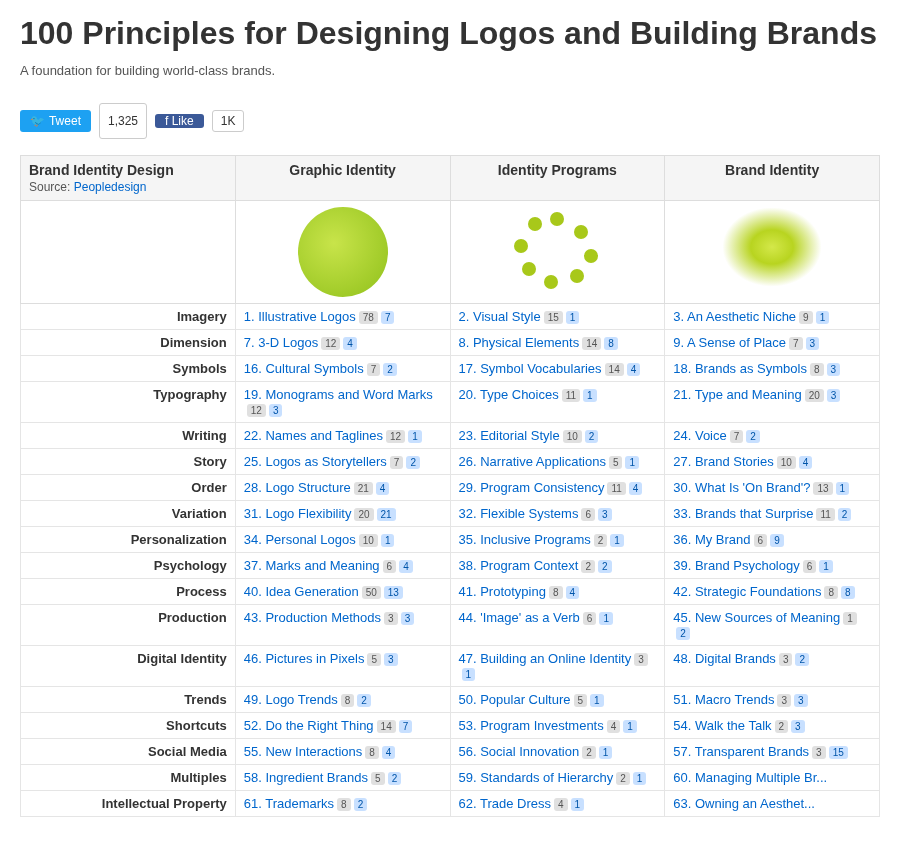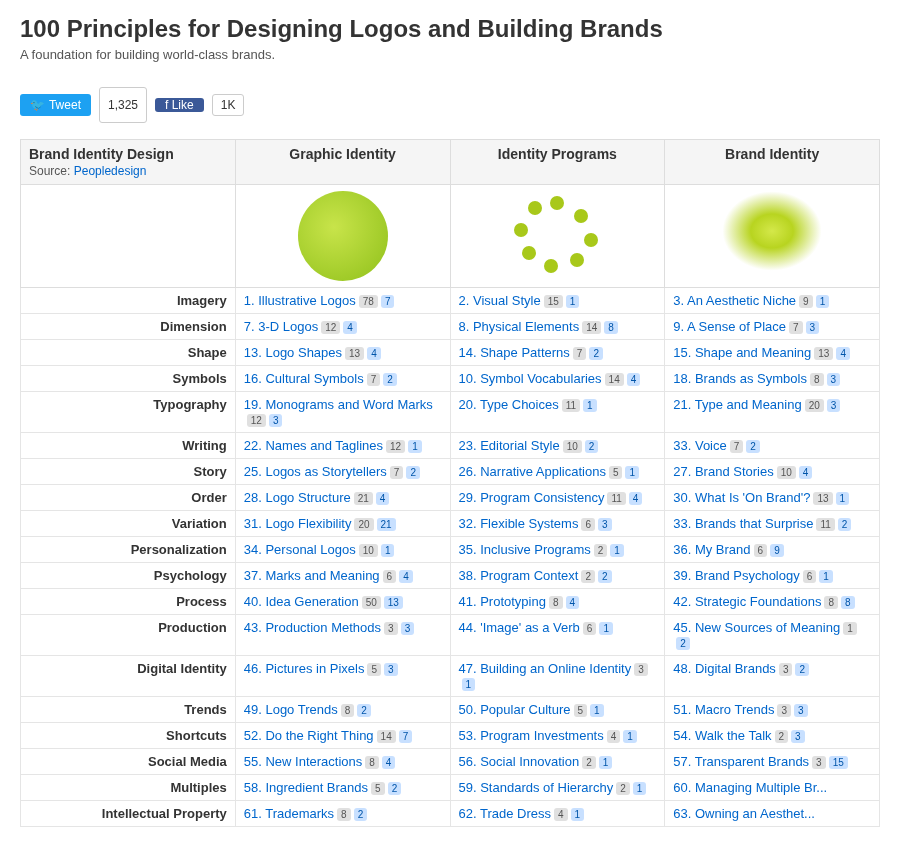--- a/index.html
+++ b/index.html
@@ -1,18 +1,18 @@
 <!DOCTYPE html>
 <html><head>
   <meta charset="utf-8">
   <style>
     * { margin: 0; padding: 0; box-sizing: border-box; }
     body { font-family: Arial, Helvetica, sans-serif; font-size: 13px; color: #333; background: #fff; padding: 15px 20px; }
 
-    .page-title { font-size: 24px; font-weight: bold; color: #333; margin-bottom: 4px; }
+    .page-title { font-size: 32px; font-weight: bold; color: #333; margin-bottom: 11px; }
     .page-subtitle { font-size: 13px; color: #555; margin-bottom: 25px; }
 
     .social-bar { display: flex; align-items: center; gap: 8px; margin-bottom: 16px; }
     .tweet-btn { background: #1da1f2; color: #fff; border: none; padding: 4px 10px; border-radius: 3px; font-size: 12px; cursor: pointer; display: flex; align-items: center; gap: 4px; }
     .tweet-count { border: 1px solid #ccc; padding: 10px 8px; border-radius: 3px; font-size: 12px; color: #333; }
     .like-btn { background: #3b5998; color: #fff; border: none; padding: 0 10px; border-radius: 3px; font-size: 12px; cursor: pointer; }
     .like-count { border: 1px solid #ccc; padding: 3px 8px; border-radius: 3px; font-size: 12px; color: #333; }
 
     .main-table { width: 100%; border-collapse: collapse; }
     .main-table th, .main-table td { border: 1px solid #ddd; padding: 6px 8px; vertical-align: top; }
@@ -100,42 +100,36 @@
         <td><a class="link" href="#">2. Visual Style</a><span class="badge">15</span><span class="badge badge-blue">1</span></td>
         <td><a class="link" href="#">3. An Aesthetic Niche</a><span class="badge">9</span><span class="badge badge-blue">1</span></td>
       </tr>
       <tr class="data-row">
         <td class="category-col">Dimension</td>
         <td><a class="link" href="#">7. 3-D Logos</a><span class="badge">12</span><span class="badge badge-blue">4</span></td>
         <td><a class="link" href="#">8. Physical Elements</a><span class="badge">14</span><span class="badge badge-blue">8</span></td>
         <td><a class="link" href="#">9. A Sense of Place</a><span class="badge">7</span><span class="badge badge-blue">3</span></td>
       </tr>
       <tr class="data-row">
-        <td class="category-col">Shape</td>
-        <td><a class="link" href="#">13. Logo Shapes</a><span class="badge">13</span><span class="badge badge-blue">4</span></td>
-        <td><a class="link" href="#">14. Shape Patterns</a><span class="badge">7</span><span class="badge badge-blue">2</span></td>
-        <td><a class="link" href="#">15. Shape and Meaning</a><span class="badge">13</span><span class="badge badge-blue">4</span></td>
-      </tr>
-      <tr class="data-row">
         <td class="category-col">Symbols</td>
         <td><a class="link" href="#">16. Cultural Symbols</a><span class="badge">7</span><span class="badge badge-blue">2</span></td>
-        <td><a class="link" href="#">10. Symbol Vocabularies</a><span class="badge">14</span><span class="badge badge-blue">4</span></td>
+        <td><a class="link" href="#">17. Symbol Vocabularies</a><span class="badge">14</span><span class="badge badge-blue">4</span></td>
         <td><a class="link" href="#">18. Brands as Symbols</a><span class="badge">8</span><span class="badge badge-blue">3</span></td>
       </tr>
       <tr class="data-row">
         <td class="category-col">Typography</td>
         <td><a class="link" href="#">19. Monograms and Word Marks</a><span class="badge">12</span><span class="badge badge-blue">3</span></td>
         <td><a class="link" href="#">20. Type Choices</a><span class="badge">11</span><span class="badge badge-blue">1</span></td>
         <td><a class="link" href="#">21. Type and Meaning</a><span class="badge">20</span><span class="badge badge-blue">3</span></td>
       </tr>
       <tr class="data-row">
         <td class="category-col">Writing</td>
         <td><a class="link" href="#">22. Names and Taglines</a><span class="badge">12</span><span class="badge badge-blue">1</span></td>
         <td><a class="link" href="#">23. Editorial Style</a><span class="badge">10</span><span class="badge badge-blue">2</span></td>
-        <td><a class="link" href="#">33. Voice</a><span class="badge">7</span><span class="badge badge-blue">2</span></td>
+        <td><a class="link" href="#">24. Voice</a><span class="badge">7</span><span class="badge badge-blue">2</span></td>
       </tr>
       <tr class="data-row">
         <td class="category-col">Story</td>
         <td><a class="link" href="#">25. Logos as Storytellers</a><span class="badge">7</span><span class="badge badge-blue">2</span></td>
         <td><a class="link" href="#">26. Narrative Applications</a><span class="badge">5</span><span class="badge badge-blue">1</span></td>
         <td><a class="link" href="#">27. Brand Stories</a><span class="badge">10</span><span class="badge badge-blue">4</span></td>
       </tr>
       <tr class="data-row">
         <td class="category-col">Order</td>
         <td><a class="link" href="#">28. Logo Structure</a><span class="badge">21</span><span class="badge badge-blue">4</span></td>

